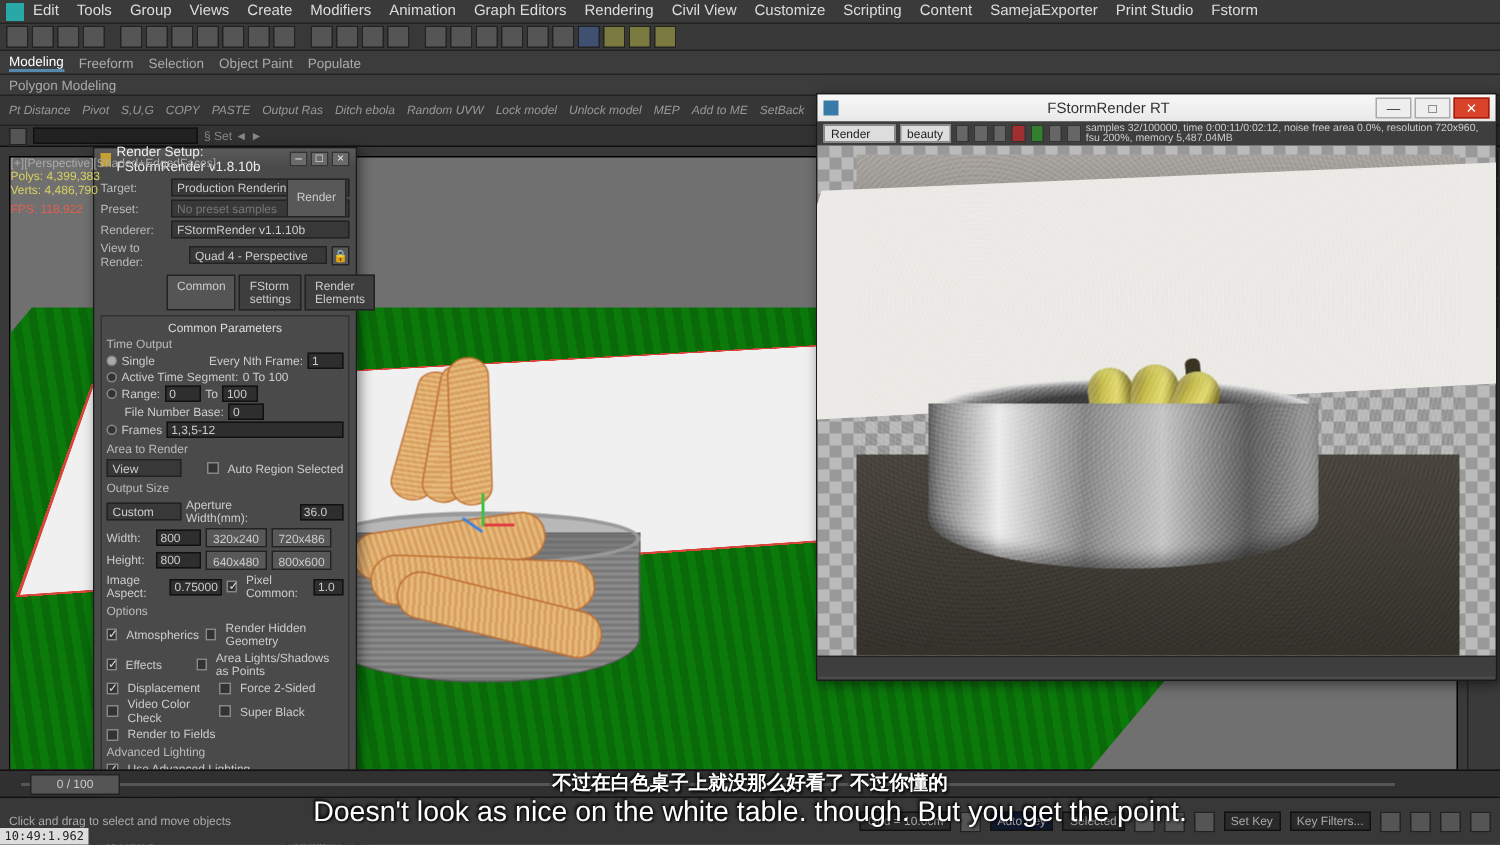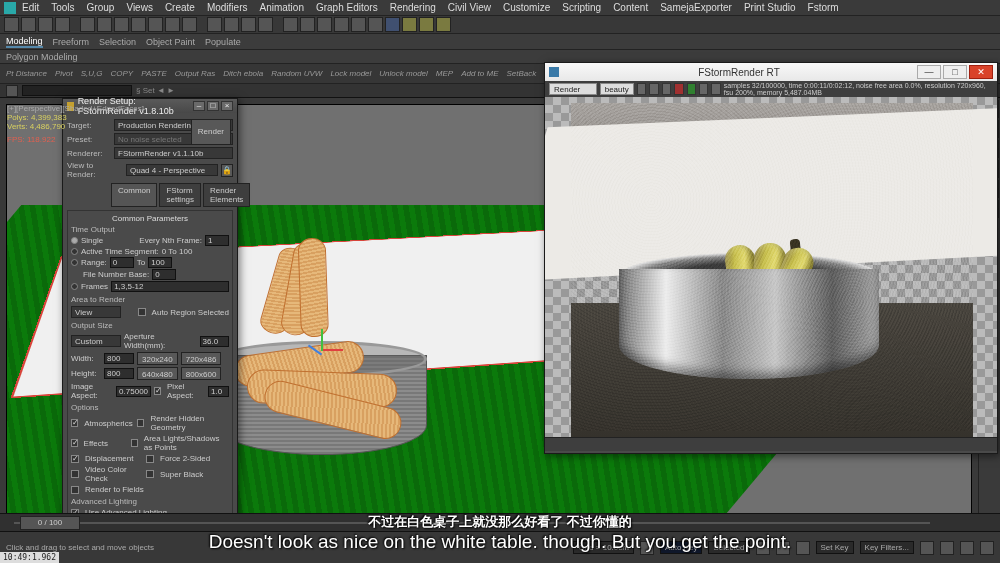--- a/index.html
+++ b/index.html
@@ -250,21 +250,21 @@
     </div>
   </div>
   <div class="rs-body">
     <div class="rs-row">
         <span class="rs-label">Target:</span>
         <span class="rs-drop">Production Rendering Mode</span>
       <span class="rs-btn" style="position:absolute;right:6px;top:20px;height:26px;line-height:24px;padding:0 6px;">Render</span>
     </div>
     <div class="rs-row">
         <span class="rs-label">Preset:</span>
-        <span class="rs-drop" style="color:#777">No noise selected</span>
+        <span class="rs-drop" style="color:#777">No preset samples</span>
       </div>
     <div class="rs-row">
         <span class="rs-label">Renderer:</span>
         <span class="rs-drop">FStormRender v1.1.10b</span>
       </div>
     <div class="rs-row">
         <span class="rs-label" style="width:56px">View to Render:</span>
         <span class="rs-drop">Quad 4 - Perspective</span>
         <span class="rs-btn" style="width:12px;padding:0;text-align:center;">🔒</span>
       </div>
@@ -327,21 +327,21 @@
       <div class="rs-row">
           <span style="width:30px">Height:</span>
           <span class="rs-num" style="width:30px">800</span>
           <span class="rs-btn">640x480</span>
           <span class="rs-btn">800x600</span>
         </div>
       <div class="rs-row">
           <span>Image Aspect:</span>
           <span class="rs-num" style="width:36px">0.75000</span>
           <span class="rs-check on"></span>
-          <span>Pixel Aspect:</span>
+          <span>Pixel Common:</span>
           <span class="rs-num" style="width:24px">1.0</span>
         </div>
 
       <div style="color:#bbb;margin:3px 0 1px;">Options</div>
       <div class="rs-row">
           <span class="rs-check on"></span>
           <span style="width:58px">Atmospherics</span>
           <span class="rs-check"></span>
           <span>Render Hidden Geometry</span>
         </div>

